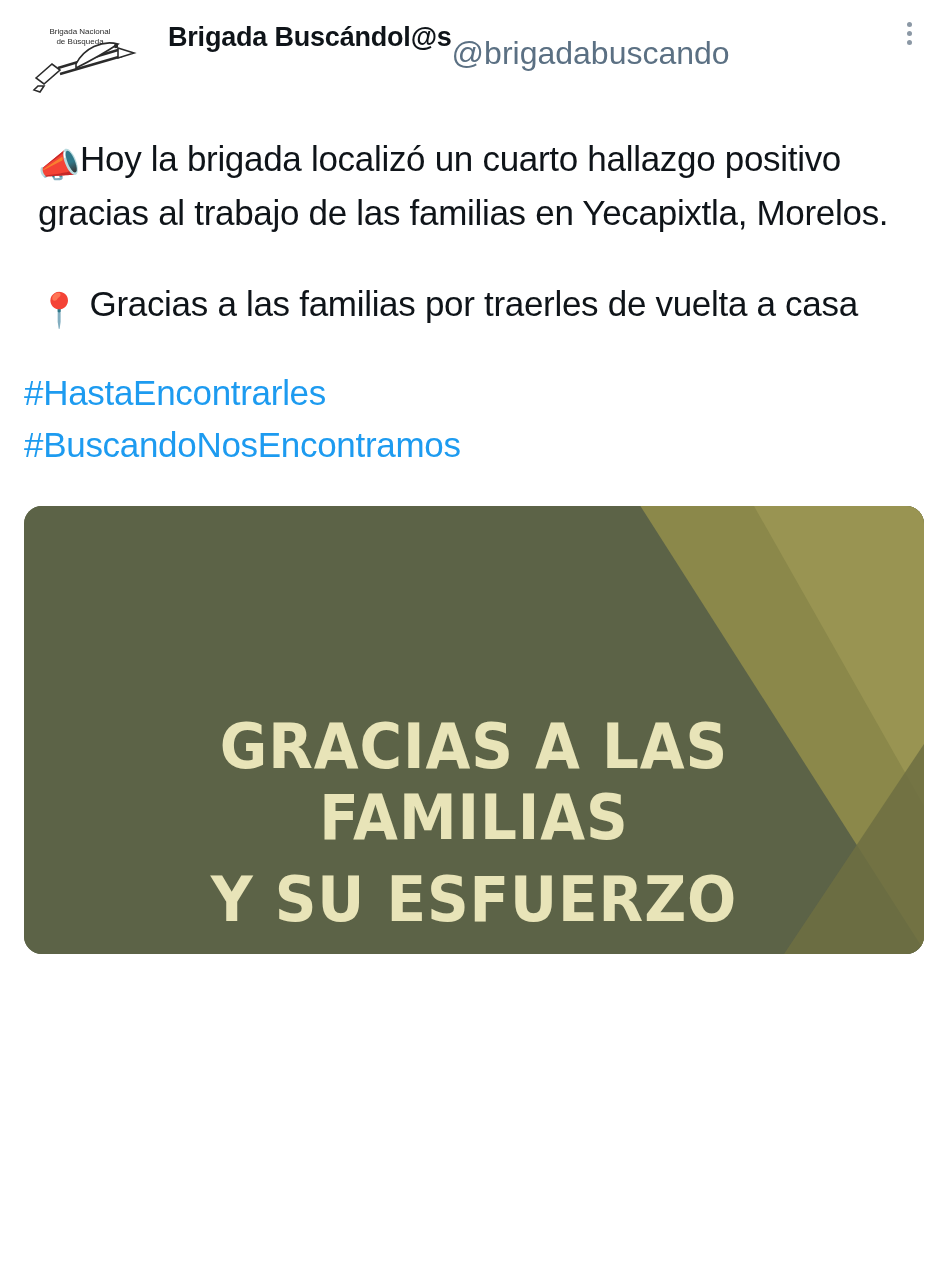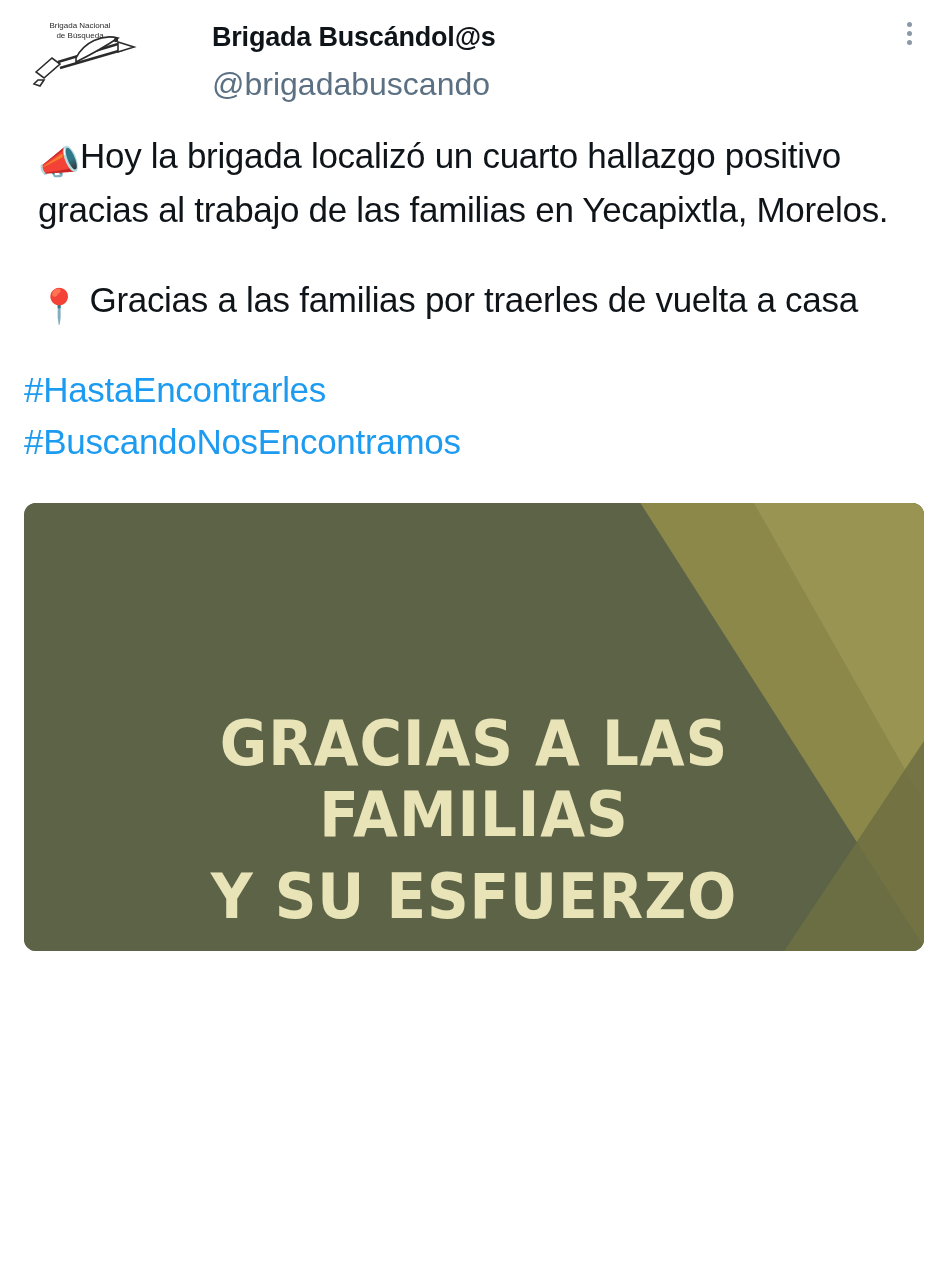--- a/index.html
+++ b/index.html
@@ -34,31 +34,30 @@
     width: 124px;
     height: 86px;
     flex: 0 0 124px;
     border-radius: 6px;
     background: #ffffff;
     display: flex;
     align-items: center;
     justify-content: center;
     overflow: hidden;
     margin-right: 26px;
-    margin-top: 0;
+    margin-top: 6px;
   }
   .avatar svg { display: block; }
 
   .identity {
     display: flex;
-    flex-direction: column;
+    flex-direction: row;
     justify-content: center;
     padding-top: 8px;
     min-width: 0;
-    margin-left: 44px;
   }
   .display-name {
     font-size: 27px;
     font-weight: bold;
     line-height: 1.15;
     color: #0f1419;
     letter-spacing: -0.2px;
     white-space: nowrap;
   }
   .handle {
@@ -116,21 +115,21 @@
   .hashtag {
     color: #1d9bf0;
     text-decoration: none;
     display: block;
     line-height: 1.5;
   }
 
   
   .media-card {
     margin: 34px 24px 0 24px;
-    border-radius: 12px;
+    border-radius: 18px;
     overflow: hidden;
     position: relative;
     height: 448px;
     background: #5a6243;
   }
   .media-bg {
     position: absolute;
     inset: 0;
     background: #5c6347;
   }

